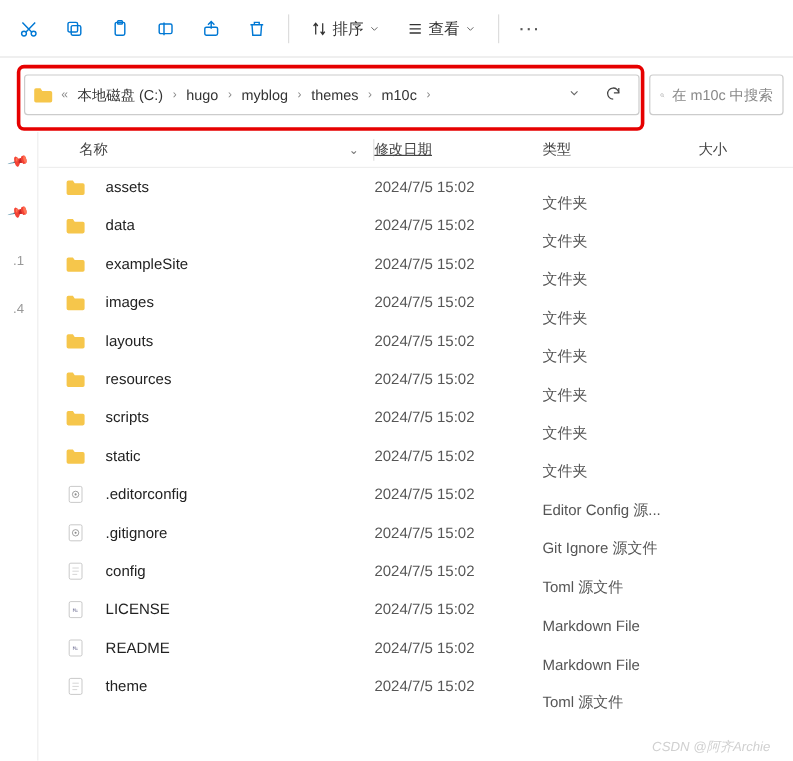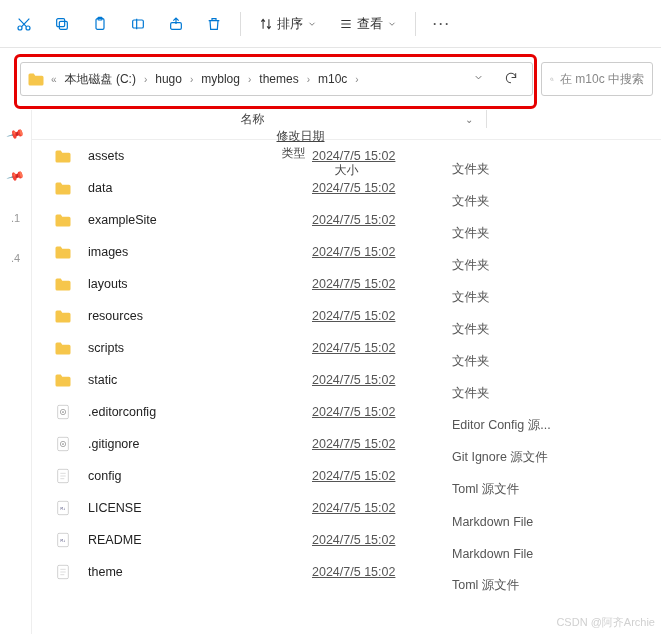--- a/index.html
+++ b/index.html
@@ -118,45 +118,45 @@
     flex: 1;
     overflow: hidden;
   }
   .columns {
     display: flex;
     height: 30px;
     border-bottom: 1px solid #eee;
     align-items: center;
     color: #444;
     font-size: 12px;
-    flex-direction: column;
   }
   .col-name { width: 280px; padding-left: 34px; display:flex; align-items:center; gap:4px;}
   .col-date { width: 140px; text-decoration: underline; }
   .col-type { width: 130px; }
   .col-size { flex: 1; }
   .col-name .sortarrow { color:#777; font-size:10px; margin-left:auto; margin-right:8px;}
   .rows { }
   .row {
     display: flex;
     height: 32px;
     align-items: center;
     font-size: 12.5px;
     color: #222;
   }
   .row .c-name { width: 280px; padding-left: 22px; display: flex; align-items: center; gap: 16px; }
-  .row .c-date { width: 140px; color: #555; text-decoration: underline; }
+  .row .c-date { width: 140px; color: #555; }
   .row .c-type { width: 130px; color: #555; white-space: nowrap; overflow:hidden; text-overflow:ellipsis;margin-top:27px;}
   .ico { width: 18px; height: 16px; flex-shrink: 0; display:flex; align-items:center; justify-content:center;}
   .watermark {
     position: absolute;
-    right: 6px;
+    right: 19px;
     bottom: 4px;
     font-size: 11px;
     color: #d0d0d0;
+    font-style: italic;
   }
   
   .svg-folder { width:18px; height:15px; }
   .svg-file { width:16px; height:18px; }
 </style>
 </head>
 <body>
 
 <div class="toolbar">
   <div class="tbtn">

